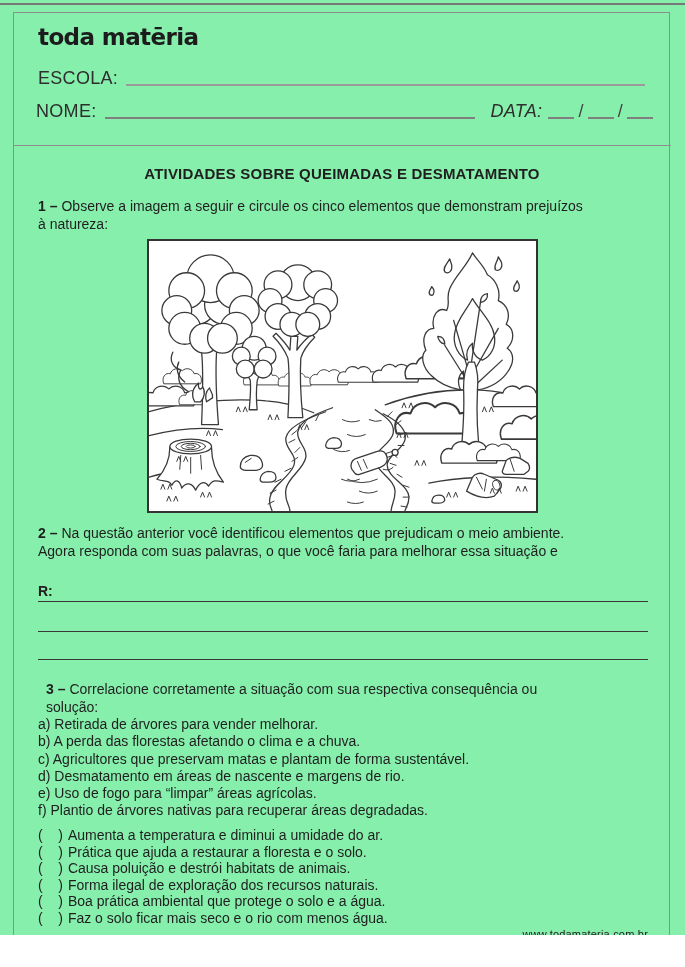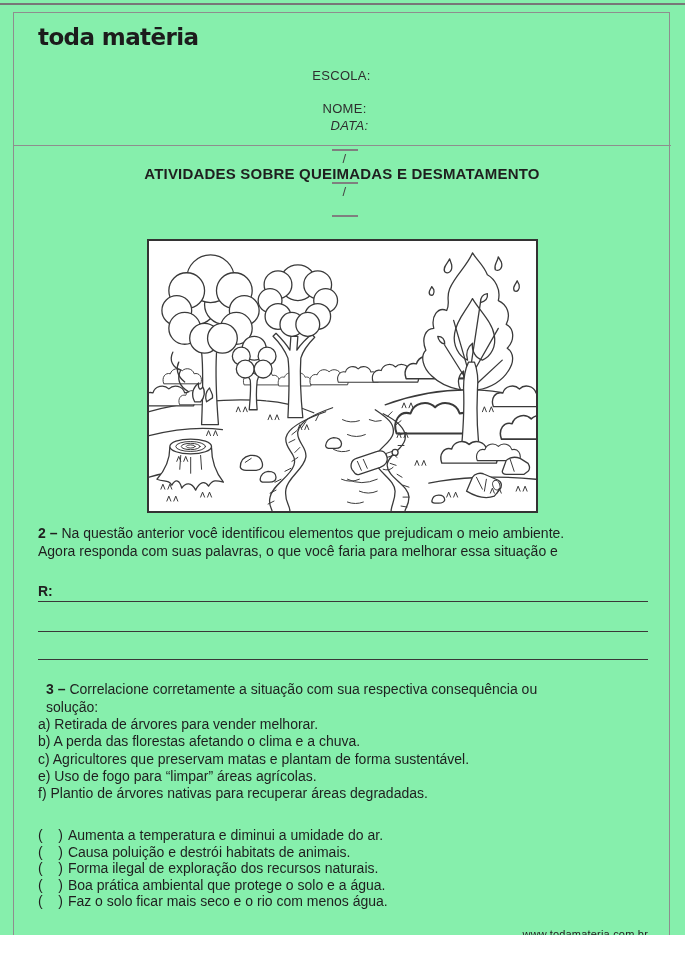--- a/index.html
+++ b/index.html
@@ -4,21 +4,21 @@
 <style>
   html,body{margin:0;padding:0;background:#ffffff;}
   .page{position:relative;width:685px;height:935px;background:#86efac;overflow:hidden;
         font-family:"Liberation Sans","DejaVu Sans",sans-serif;color:#202020;}
   .abs{position:absolute;}
   .topline{top:3px;left:0;width:685px;height:0;border-top:2px solid #787878;}
   .frame{left:13px;top:12px;width:655px;height:935px;border:1.5px solid #8e8e8e;}
   .divider{left:13px;top:145px;width:658px;height:0;border-top:1.5px solid #8e8e8e;}
   .logo{left:38px;top:24px;font-family:"DejaVu Sans","Liberation Sans",sans-serif;
         font-weight:700;font-size:23px;letter-spacing:-0.6px;color:#1c1c1c;}
-  .fieldrow{display:flex;align-items:center;font-size:13px;color:#2e2e2e;letter-spacing:0.3px;flex-direction:column;}
+  .fieldrow{display:flex;align-items:flex-start;font-size:18px;color:#2e2e2e;letter-spacing:0.3px;}
   .row-school{left:38px;top:68px;width:607px;}
   .row-name{left:36px;top:101px;width:617px;}
   .blank{border-bottom:2px solid #9a9a9a;height:16px;flex:1;margin-left:8px;}
   .blank.dark{border-bottom-color:#7f7f7f;}
   .dateblank{border-bottom:2px solid #7f7f7f;height:16px;width:26px;display:inline-block;}
   .slash{padding:0 4px;color:#444;}
   .datalabel{margin-left:16px;margin-right:6px;font-style:italic;}
   .title{left:13px;top:165px;width:658px;text-align:center;font-weight:700;font-size:15px;
          letter-spacing:0.2px;color:#1f1f1f;}
   .para{font-size:14px;line-height:17.5px;color:#1f1f1f;}
@@ -61,20 +61,24 @@
     <span class="datalabel">DATA:</span>
     <span class="dateblank"></span>
     <span class="slash">/</span>
     <span class="dateblank"></span>
     <span class="slash">/</span>
     <span class="dateblank"></span>
   </div>
 
   <div class="abs title">ATIVIDADES SOBRE QUEIMADAS E DESMATAMENTO</div>
 
+  <div class="abs para q1">
+    <div><b class="qnum">1 –</b><span>Observe a imagem a seguir e circule os cinco elementos que demonstram prejuízos</span></div>
+    <div>à natureza:</div>
+  </div>
 
   <div class="abs imgbox">
     <svg viewBox="0 0 390 272" preserveAspectRatio="none">
       <defs>
         <path id="bush" class="fl" d="M1,18 C-2,10 3,3 10,5 C12,-2 21,-4 26,1 C31,-4 40,-2 42,5 C49,3 54,10 51,18 Z"></path>
         <path id="tuft" class="ln thin" d="M0,0 l2,-5 2,5 m3,0 l2,-5 2,5"></path>
       </defs>
 
       <g>
         <path class="ln" d="M0,172 C35,162 80,158 118,161 C136,162 152,167 166,173"></path>
@@ -236,26 +240,28 @@
 
   <div class="abs para q3">
     <div><b class="qnum">3 –</b><span>Correlacione corretamente a situação com sua respectiva consequência ou</span></div>
     <div>solução:</div>
   </div>
 
   <div class="abs q3items">
     <div>a) Retirada de árvores para vender melhorar.</div>
     <div>b) A perda das florestas afetando o clima e a chuva.</div>
     <div>c) Agricultores que preservam matas e plantam de forma sustentável.</div>
+    <div>d) Desmatamento em áreas de nascente e margens de rio.</div>
     <div>e) Uso de fogo para “limpar” áreas agrícolas.</div>
     <div>f) Plantio de árvores nativas para recuperar áreas degradadas.</div>
   </div>
 
   <div class="abs match">
     <div><span class="paren">(    )</span><span>Aumenta a temperatura e diminui a umidade do ar.</span></div>
+    <div><span class="paren">(    )</span><span>Prática que ajuda a restaurar a floresta e o solo.</span></div>
     <div><span class="paren">(    )</span><span>Causa poluição e destrói habitats de animais.</span></div>
     <div><span class="paren">(    )</span><span>Forma ilegal de exploração dos recursos naturais.</span></div>
     <div><span class="paren">(    )</span><span>Boa prática ambiental que protege o solo e a água.</span></div>
     <div><span class="paren">(    )</span><span>Faz o solo ficar mais seco e o rio com menos água.</span></div>
   </div>
 
   <div class="abs rprefix" style="left:38px;top:583px;"></div>
 
   <div class="abs footer">www.todamateria.com.br</div>
 </div>

